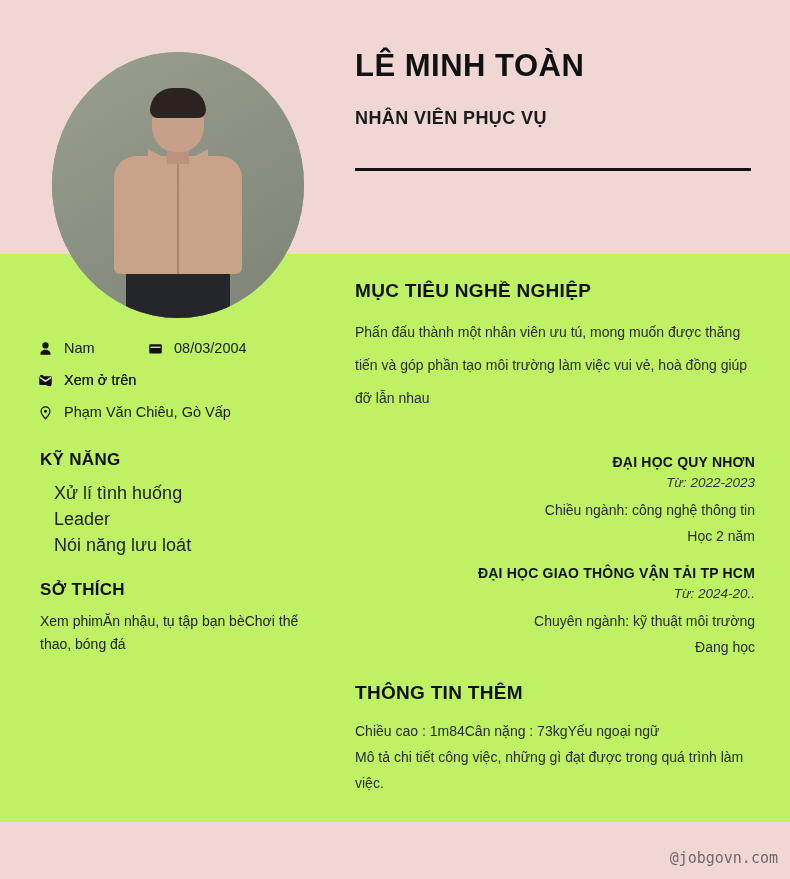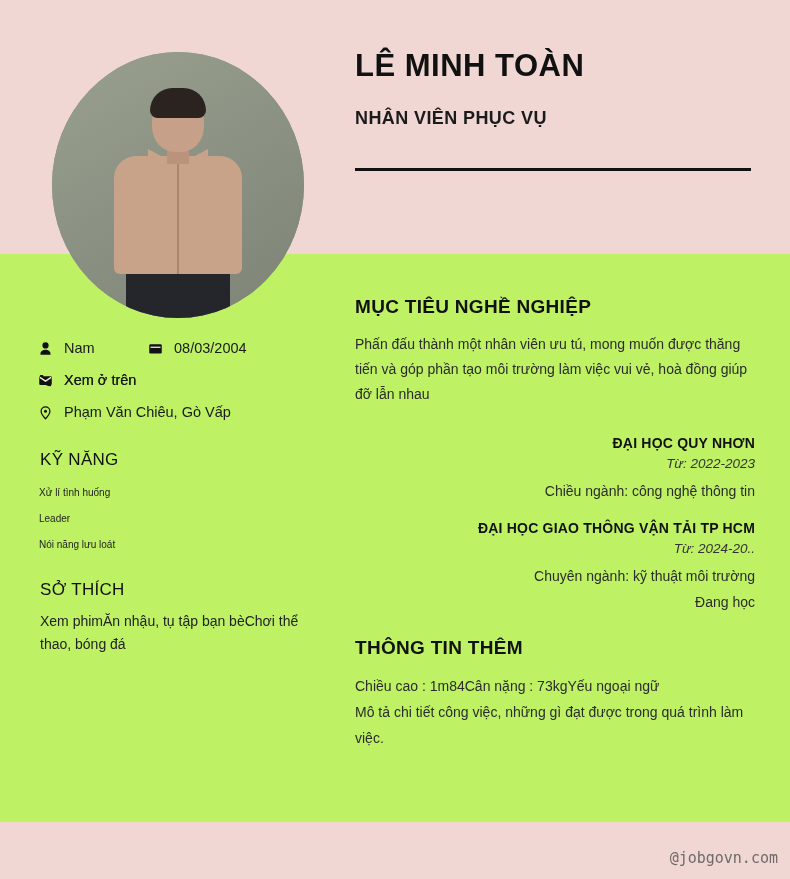--- a/index.html
+++ b/index.html
@@ -167,59 +167,59 @@
   }
   .info-grid {
     display: flex;
     flex-wrap: wrap;
   }
   .info-col-a { width: 110px; text-align: right; }
   .info-col-b { width: 180px; }
 
   .sec-title {
     font-size: 17px;
-    font-weight: normal;
+    font-weight: bold;
     letter-spacing: 0.3px;
     margin: 22px 0 10px 4px;
     color: #111;
   }
   .left .sec-title { margin-left: 2px; }
   .left .item {
-    font-size: 10px;
+    font-size: 18px;
     line-height: 26px;
     color: #222;
-    margin-left: 1px;
+    margin-left: 16px;
   }
   .left .para {
     font-size: 14px;
     line-height: 23px;
     color: #222;
     margin-left: 2px;
     width: 285px;
   }
 
   
   .right {
     position: absolute;
     left: 355px;
-    top: 296px;
+    top: 280px;
     width: 400px;
   }
   .r-title {
     font-size: 19px;
     font-weight: bold;
     letter-spacing: 0.3px;
     color: #111;
     margin-bottom: 14px;
   }
   .r-para {
     font-size: 14px;
-    line-height: 25px;
+    line-height: 33px;
     color: #2b2b2b;
-    margin-bottom: 28px;
+    margin-bottom: 39px;
   }
   .edu-block { margin-bottom: 16px; text-align: right; }
   .edu-school {
     font-size: 14px;
     font-weight: bold;
     color: #111;
     letter-spacing: 0.2px;
     margin-bottom: 5px;
   }
   .edu-time {
@@ -357,20 +357,21 @@
   <div class="right">
 
     <div class="r-title">MỤC TIÊU NGHỀ NGHIỆP</div>
     <div class="r-para">Phấn đấu thành một nhân viên ưu tú, mong muốn được thăng tiến và góp phần tạo môi trường làm việc vui vẻ, hoà đồng giúp đỡ lẫn nhau</div>
 
 
     <div class="edu-block">
       <div class="edu-school">ĐẠI HỌC QUY NHƠN</div>
       <div class="edu-time">Từ: 2022-2023</div>
       <div class="edu-line">Chiều ngành: công nghệ thông tin</div>
+      <div class="edu-line">Học 2 năm</div>
     </div>
 
     <div class="edu-block">
       <div class="edu-school">ĐẠI HỌC GIAO THÔNG VẬN TẢI TP HCM</div>
       <div class="edu-time">Từ: 2024-20..</div>
       <div class="edu-line">Chuyên ngành: kỹ thuật môi trường</div>
       <div class="edu-line">Đang học</div>
     </div>
 
     <div class="r-title" style="margin-top:22px">THÔNG TIN THÊM</div>

